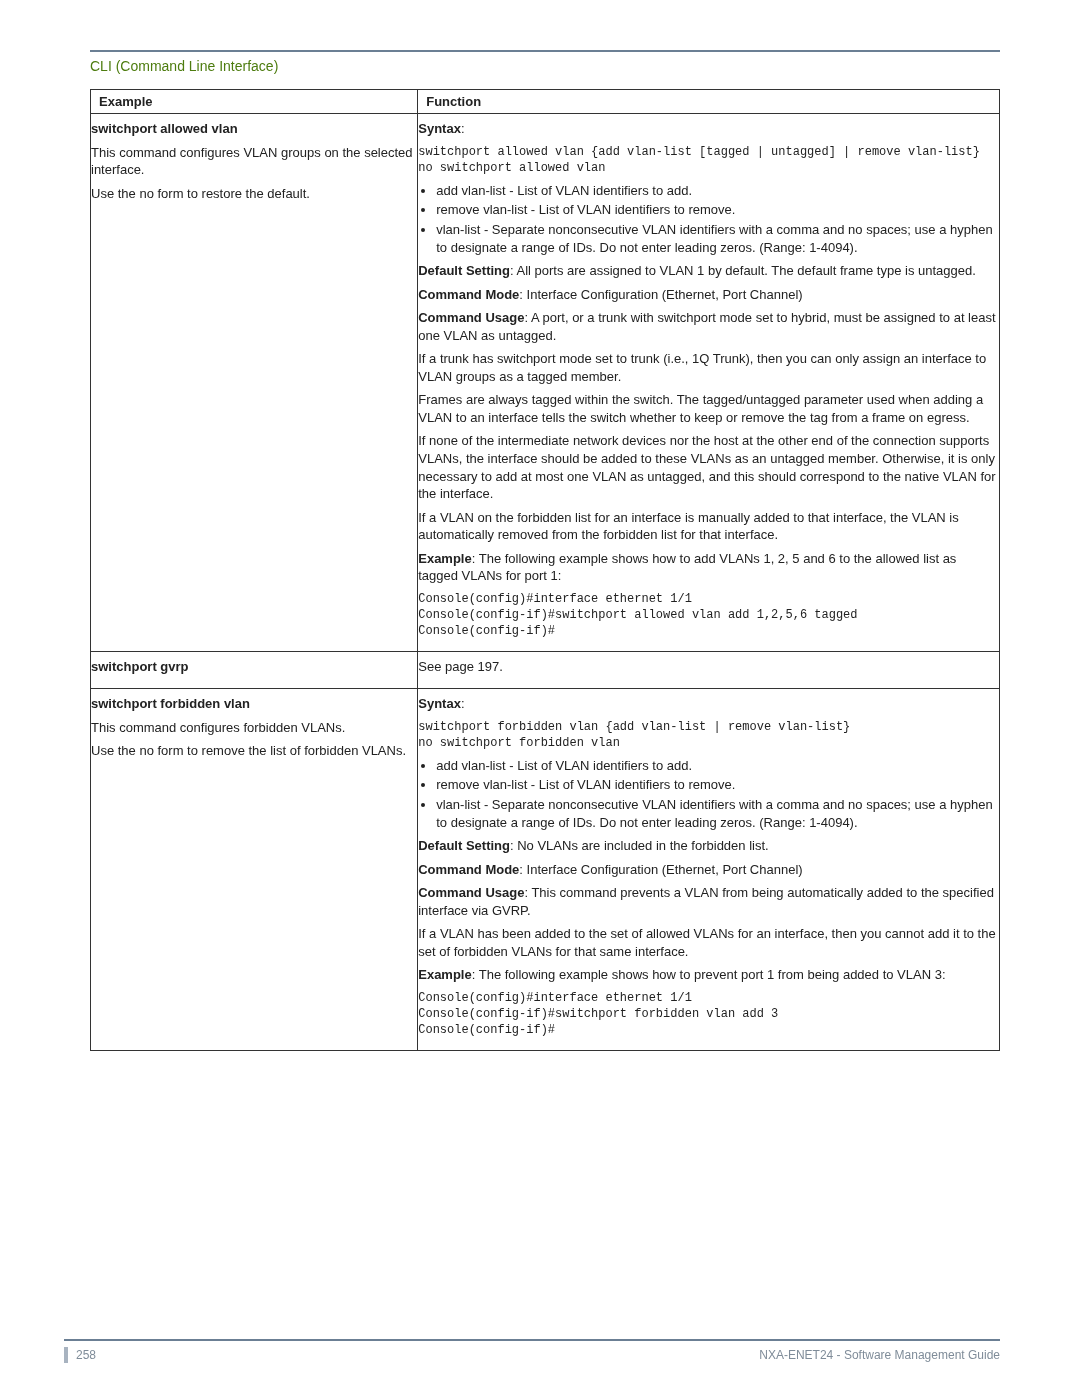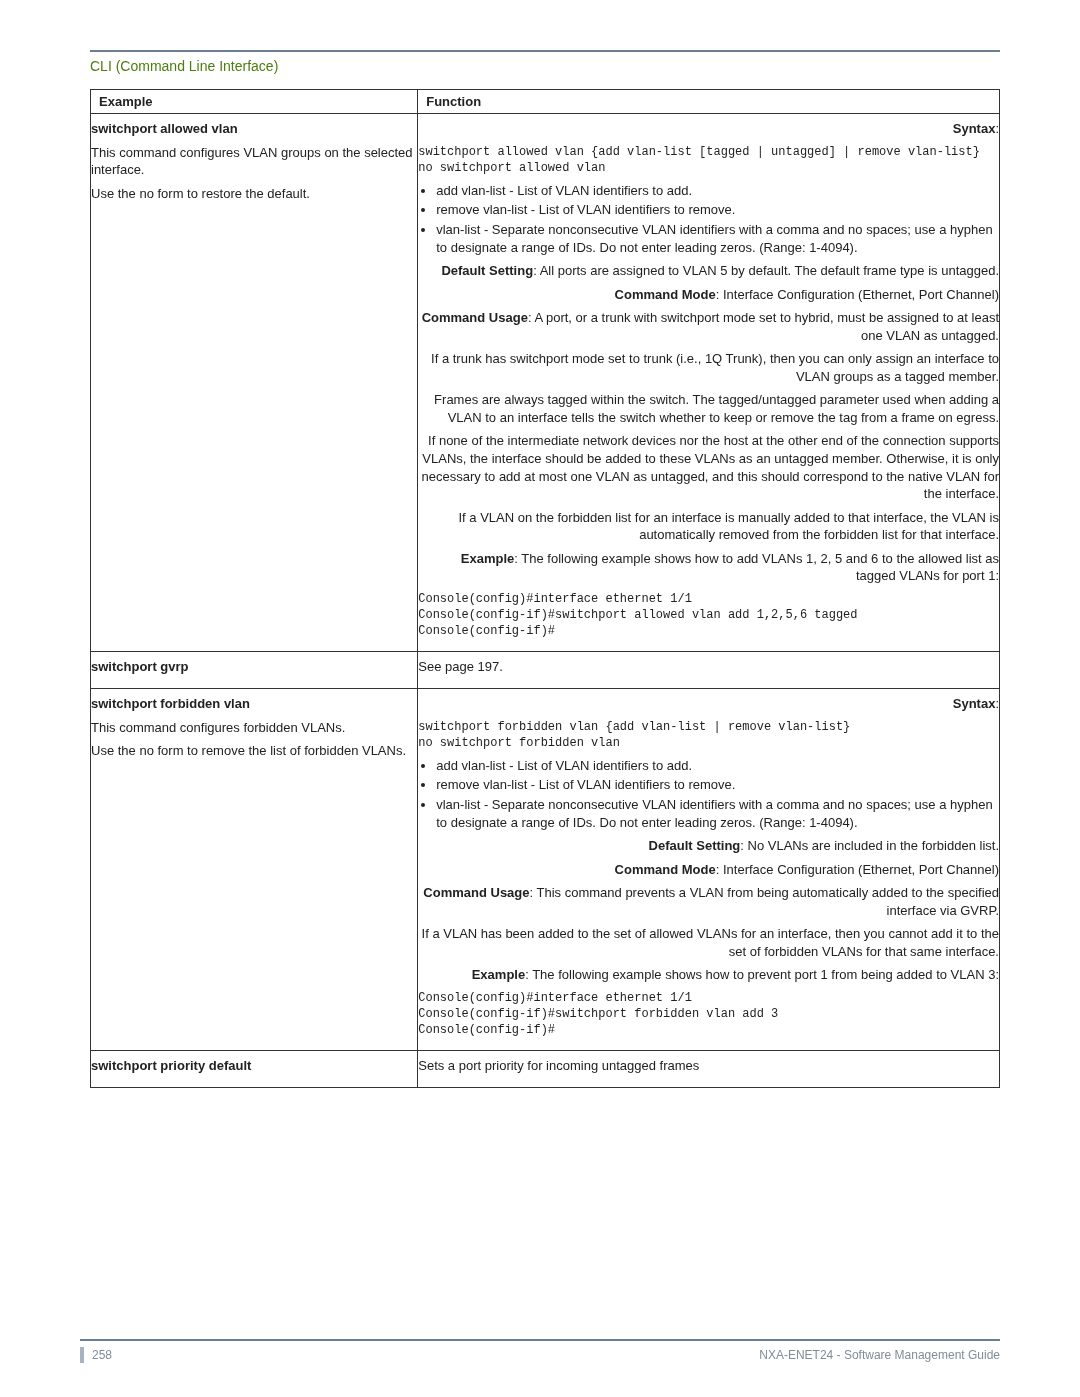--- a/index.html
+++ b/index.html
@@ -58,21 +58,20 @@
   td.command-cell .cmd-name {
     font-weight: bold;
     display: block;
     margin-bottom: 6px;
   }
   td.command-cell p {
     margin: 0 0 6px 0;
   }
   td.function-cell p {
     margin: 0 0 6px 0;
-    text-align: right;
   }
   .label-bold {
     font-weight: bold;
   }
   pre.codeblock {
     font-family: "Courier New", monospace;
     font-size: 12px;
     white-space: pre-wrap;
     margin: 2px 0 6px 0;
   }
@@ -80,21 +79,21 @@
     margin: 0 0 6px 0;
     padding-left: 18px;
   }
   ul.bullets li {
     margin-bottom: 2px;
   }
 
   .footer {
     position: absolute;
     bottom: 34px;
-    left: 80px;
+    left: 64px;
     right: 80px;
     font-size: 12px;
     color: #7f8c99;
     margin-top: 40px;
   }
   .footer .rule {
     border-top: 2px solid #6b7f94;
     margin-bottom: 6px;
   }
   .footer .page-no {
@@ -131,21 +130,21 @@
       </td>
       <td class="function-cell">
         <p><span class="label-bold">Syntax</span>:</p>
         <pre class="codeblock">switchport allowed vlan {add vlan-list [tagged | untagged] | remove vlan-list}
 no switchport allowed vlan</pre>
         <ul class="bullets">
           <li>add vlan-list - List of VLAN identifiers to add.</li>
           <li>remove vlan-list - List of VLAN identifiers to remove.</li>
           <li>vlan-list - Separate nonconsecutive VLAN identifiers with a comma and no spaces; use a hyphen to designate a range of IDs. Do not enter leading zeros. (Range: 1-4094).</li>
         </ul>
-        <p><span class="label-bold">Default Setting</span><span>: All ports are assigned to VLAN 5 by default. The default frame type is untagged.</span></p>
+        <p><span class="label-bold">Default Setting</span><span>: All ports are assigned to VLAN 1 by default. The default frame type is untagged.</span></p>
         <p><span class="label-bold">Command Mode</span><span>: Interface Configuration (Ethernet, Port Channel)</span></p>
         <p><span class="label-bold">Command Usage</span><span>: A port, or a trunk with switchport mode set to hybrid, must be assigned to at least one VLAN as untagged.</span></p>
         <p>If a trunk has switchport mode set to trunk (i.e., 1Q Trunk), then you can only assign an interface to VLAN groups as a tagged member.</p>
         <p>Frames are always tagged within the switch. The tagged/untagged parameter used when adding a VLAN to an interface tells the switch whether to keep or remove the tag from a frame on egress.</p>
         <p>If none of the intermediate network devices nor the host at the other end of the connection supports VLANs, the interface should be added to these VLANs as an untagged member. Otherwise, it is only necessary to add at most one VLAN as untagged, and this should correspond to the native VLAN for the interface.</p>
         <p>If a VLAN on the forbidden list for an interface is manually added to that interface, the VLAN is automatically removed from the forbidden list for that interface.</p>
         <p><span class="label-bold">Example</span><span>: The following example shows how to add VLANs 1, 2, 5 and 6 to the allowed list as tagged VLANs for port 1:</span></p>
         <pre class="codeblock">Console(config)#interface ethernet 1/1
 Console(config-if)#switchport allowed vlan add 1,2,5,6 tagged
 Console(config-if)#</pre>
@@ -180,28 +179,20 @@
         <p><span class="label-bold">Command Mode</span><span>: Interface Configuration (Ethernet, Port Channel)</span></p>
         <p><span class="label-bold">Command Usage</span><span>: This command prevents a VLAN from being automatically added to the specified interface via GVRP.</span></p>
         <p>If a VLAN has been added to the set of allowed VLANs for an interface, then you cannot add it to the set of forbidden VLANs for that same interface.</p>
         <p><span class="label-bold">Example</span><span>: The following example shows how to prevent port 1 from being added to VLAN 3:</span></p>
         <pre class="codeblock">Console(config)#interface ethernet 1/1
 Console(config-if)#switchport forbidden vlan add 3
 Console(config-if)#</pre>
       </td>
     </tr>
 
-    <tr>
-      <td class="command-cell">
-        <span class="cmd-name">switchport priority default</span>
-      </td>
-      <td class="function-cell">
-        <span>Sets a port priority for incoming untagged frames</span>
-      </td>
-    </tr>
 
   </tbody>
     </table>
 </div>
 
 <div class="footer">
   <div class="rule"></div>
   <span class="page-no">258</span>
   <span class="doc-title">NXA-ENET24 - Software Management Guide</span>
 </div>

